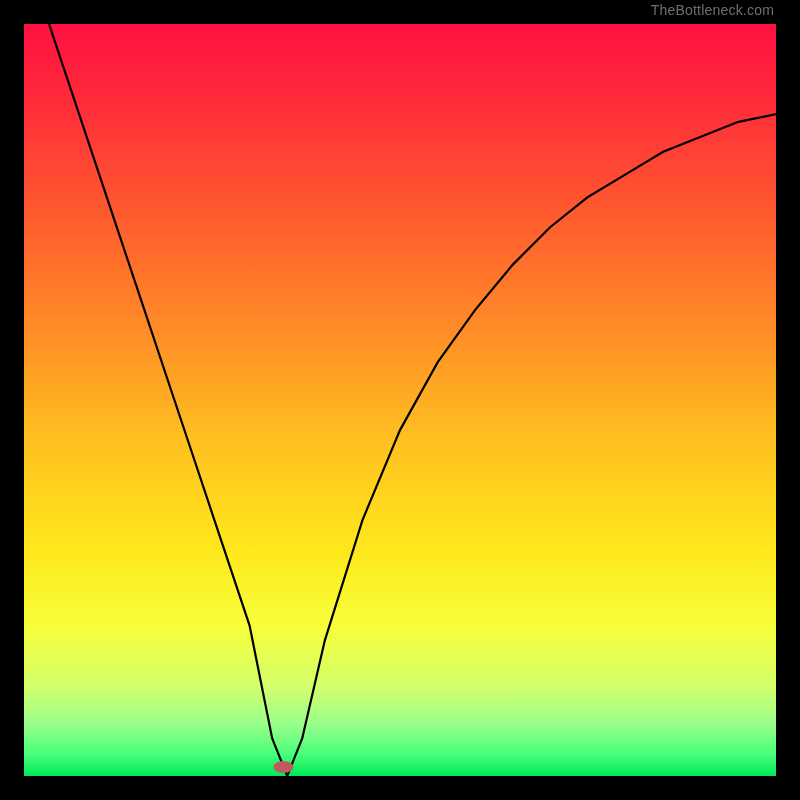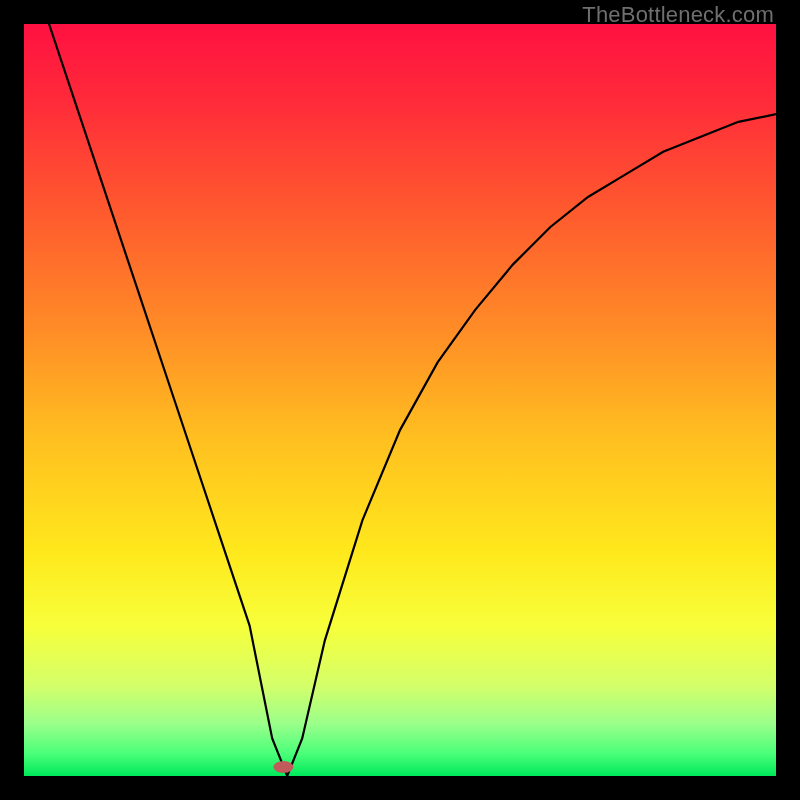--- a/index.html
+++ b/index.html
@@ -24,21 +24,21 @@
     left: 0;
     top: 0;
     width: 752px;
     height: 752px;
   }
   .watermark {
     position: absolute;
     top: 2px;
     right: 26px;
     color: #6f6f6f;
-    font-size: 22px;
+    font-size: 14px;
     font-weight: 400;
     letter-spacing: 0.2px;
   }
   svg { display: block; }
 </style>
 </head>
 <body>
 
 <div class="watermark">TheBottleneck.com</div>
 

